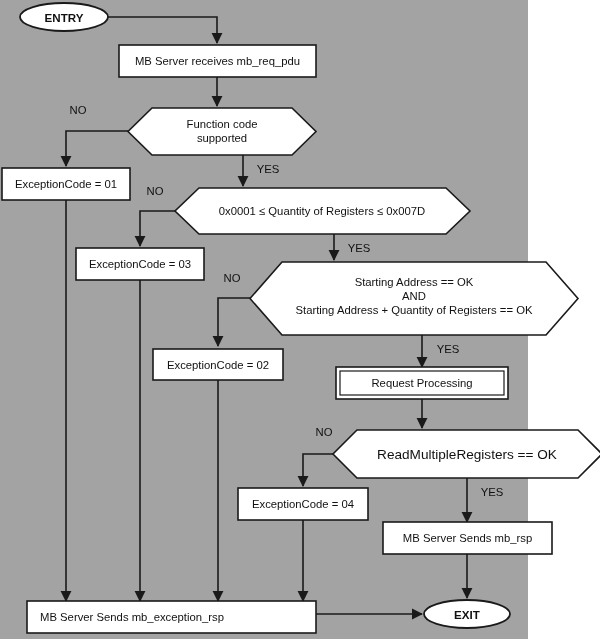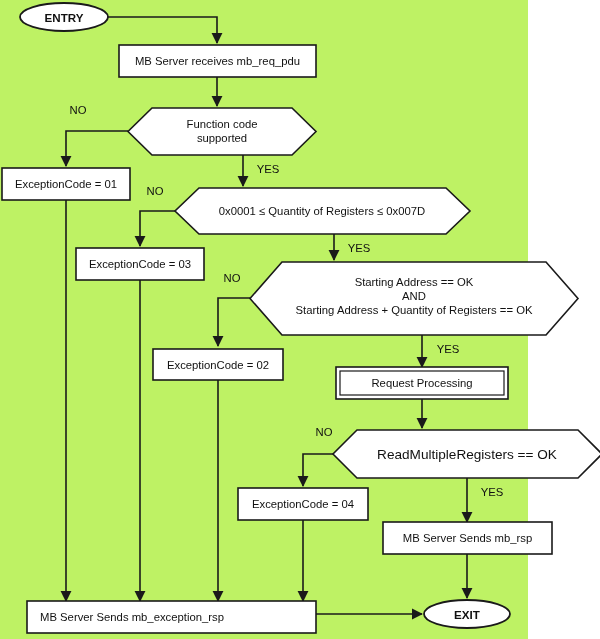--- a/index.html
+++ b/index.html
@@ -1,17 +1,17 @@
 <!DOCTYPE html>
 <html><head>
 <meta charset="utf-8">
 <style>
   html,body{margin:0;padding:0;background:#ffffff;}
   body{width:600px;height:639px;overflow:hidden;font-family:"Liberation Sans",sans-serif;}
-  #chart-root{position:relative;width:528px;height:639px;background:#bef264;}
+  #chart-root{position:relative;width:528px;height:639px;background:#a3a3a3;}
   svg#flow{position:absolute;top:0;left:0;width:600px;height:639px;display:block;}
   .node-fill{fill:#ffffff;stroke:#1a1a1a;stroke-width:1.6;}
   .node-fill-inner{fill:#ffffff;stroke:#1a1a1a;stroke-width:1.2;}
   .terminator{fill:#ffffff;stroke:#1a1a1a;stroke-width:1.8;}
   .edge{stroke:#1a1a1a;stroke-width:1.6;fill:none;}
   text{font-family:"Liberation Sans",sans-serif;fill:#111111;}
   .lbl{font-size:11.3px;}
   .lbl-term{font-size:11.6px;font-weight:bold;}
   .lbl-branch{font-size:11.3px;}
   .lbl-hex{font-size:11.3px;}

